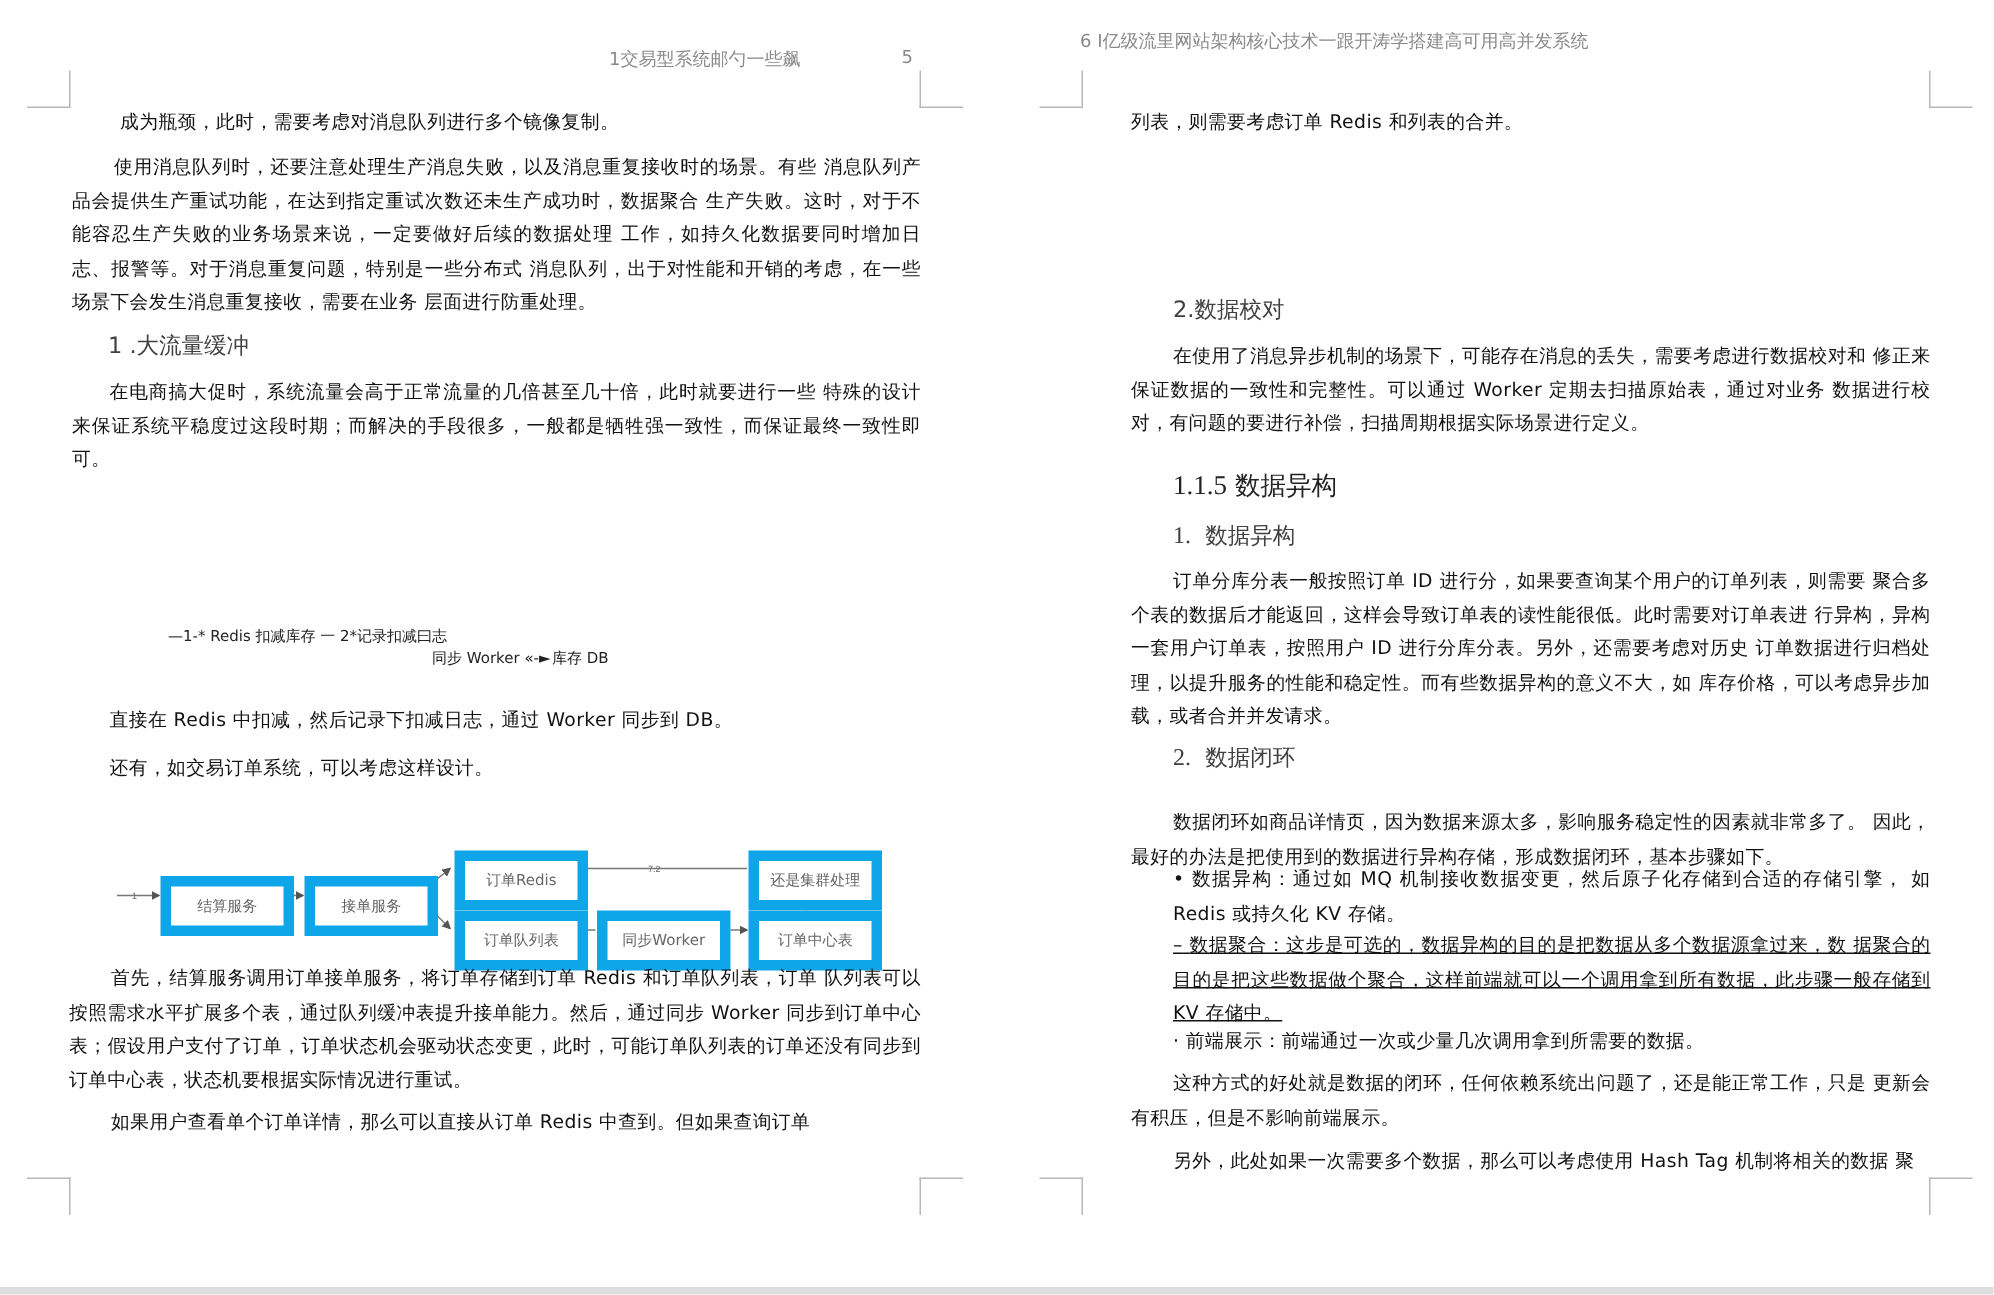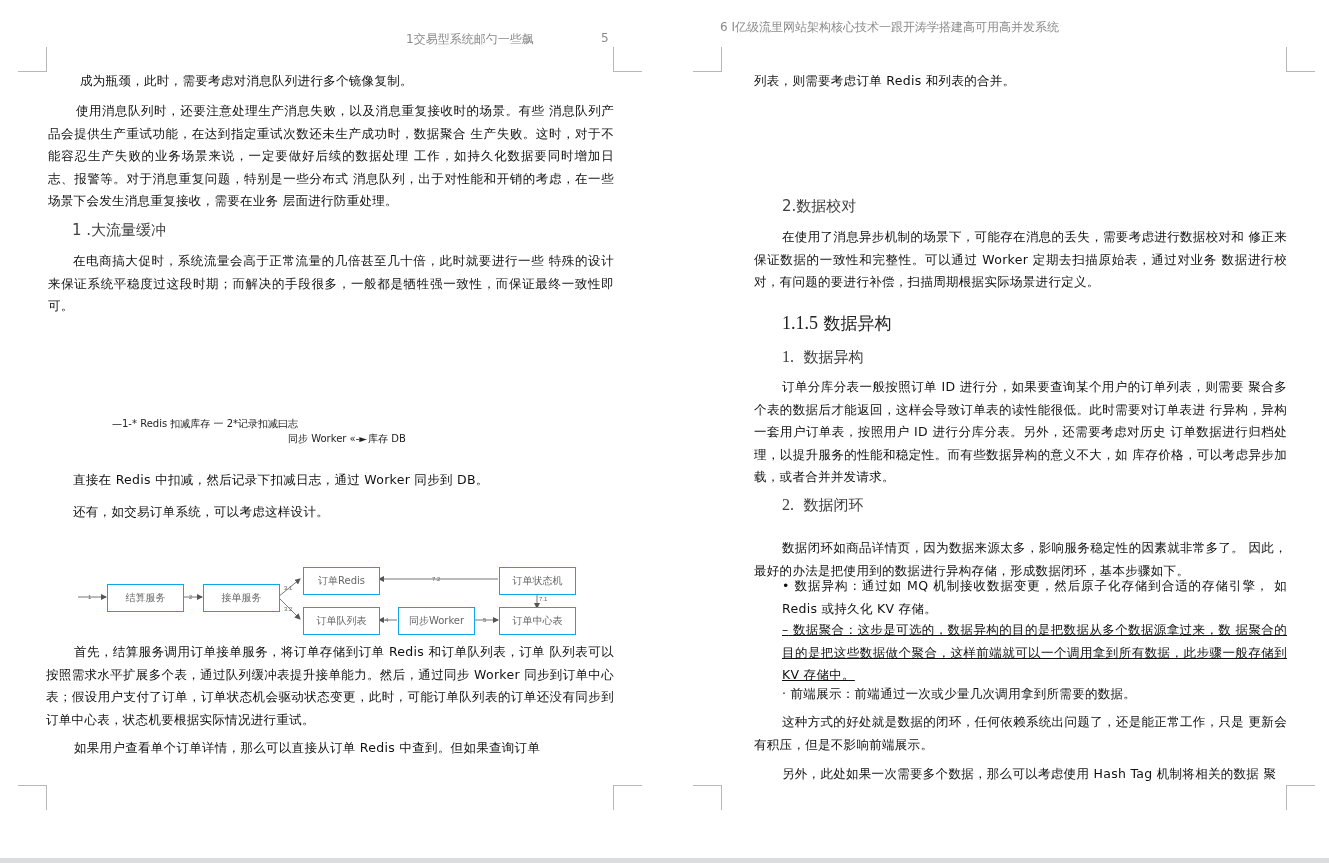--- a/index.html
+++ b/index.html
@@ -28,21 +28,21 @@
     position:absolute; font-size:12.5px; line-height:22.5px; color:#111;
     text-align:justify; letter-spacing:0.3px;
   }
   .h3 { position:absolute; font-size:15px; color:#404040; white-space:nowrap; }
   .h2 { position:absolute; font-size:17px; color:#222; white-space:nowrap; }
   .h2 .num { font-family:"Liberation Serif", serif; font-size:18px; }
   .h3 .num { font-family:"Liberation Serif", serif; font-size:16px; }
   .fig-text { position:absolute; font-size:10px; white-space:nowrap; color:#222; }
   .diagram { position:absolute; left:76px; top:565px; width:505px; height:72px; }
   .dbox {
-    position:absolute; border:1px solid #0ea5e9; background:#fff; color:#666;
+    position:absolute; border:7px solid #0ea5e9; background:#fff; color:#666;
     font-size:10px; display:flex; align-items:center; justify-content:center; white-space:nowrap;
   }
   .bullet { position:absolute; font-size:12.5px; line-height:22.5px; text-align:justify; letter-spacing:0.3px; }
 </style>
 </head>
 <body>
 
 <div class="page" id="page-left">
   <div class="corner c-tl" style="left:18px;top:47px;"></div>
   <div class="corner c-tr" style="left:613px;top:47px;"></div>
@@ -93,21 +93,21 @@
         <text x="463" y="36">7.1</text>
         <text x="356" y="16">7.2</text>
       </g>
     </svg>
     <div class="dbox" style="left:31px;top:19px;width:75px;height:26px;">结算服务</div>
     <div class="dbox" style="left:127px;top:19px;width:75px;height:26px;">接单服务</div>
     <div class="dbox" style="left:227px;top:2px;width:75px;height:26px;">订单Redis</div>
     <div class="dbox" style="left:227px;top:42px;width:75px;height:26px;">订单队列表</div>
     <div class="dbox" style="left:322px;top:42px;width:75px;height:26px;">同步Worker</div>
     <div class="dbox" style="left:423px;top:42px;width:75px;height:26px;">订单中心表</div>
-    <div class="dbox" style="left:423px;top:2px;width:75px;height:26px;">订单状态机</div>
+    <div class="dbox" style="left:423px;top:2px;width:75px;height:26px;">还是集群处理</div>
   </div>
 
   <div class="para" style="left:46px;top:641px;width:568px;text-indent:28px;">首先，结算服务调用订单接单服务，将订单存储到订单 Redis 和订单队列表，订单 队列表可以按照需求水平扩展多个表，通过队列缓冲表提升接单能力。然后，通过同步 Worker 同步到订单中心表；假设用户支付了订单，订单状态机会驱动状态变更，此时，可能订单队列表的订单还没有同步到订单中心表，状态机要根据实际情况进行重试。</div>
   <div class="para" style="left:46px;top:737px;width:568px;text-indent:28px;">如果用户查看单个订单详情，那么可以直接从订单 Redis 中查到。但如果查询订单</div>
 </div>
 
 <div class="page" id="page-right">
   <div class="corner c-tl" style="left:18px;top:47px;"></div>
   <div class="corner c-tr" style="left:611px;top:47px;"></div>
   <div class="corner c-bl" style="left:18px;top:785px;"></div>

